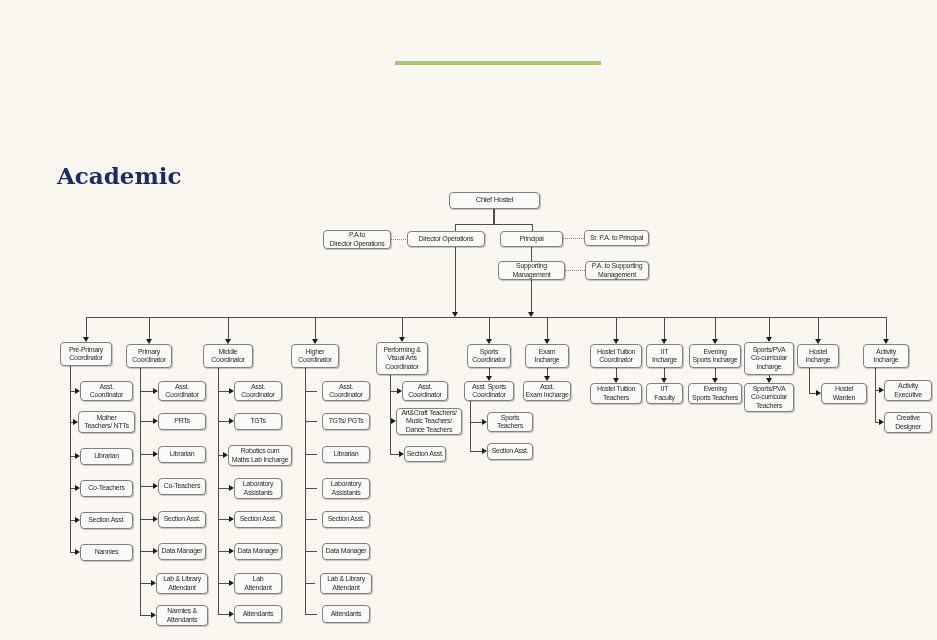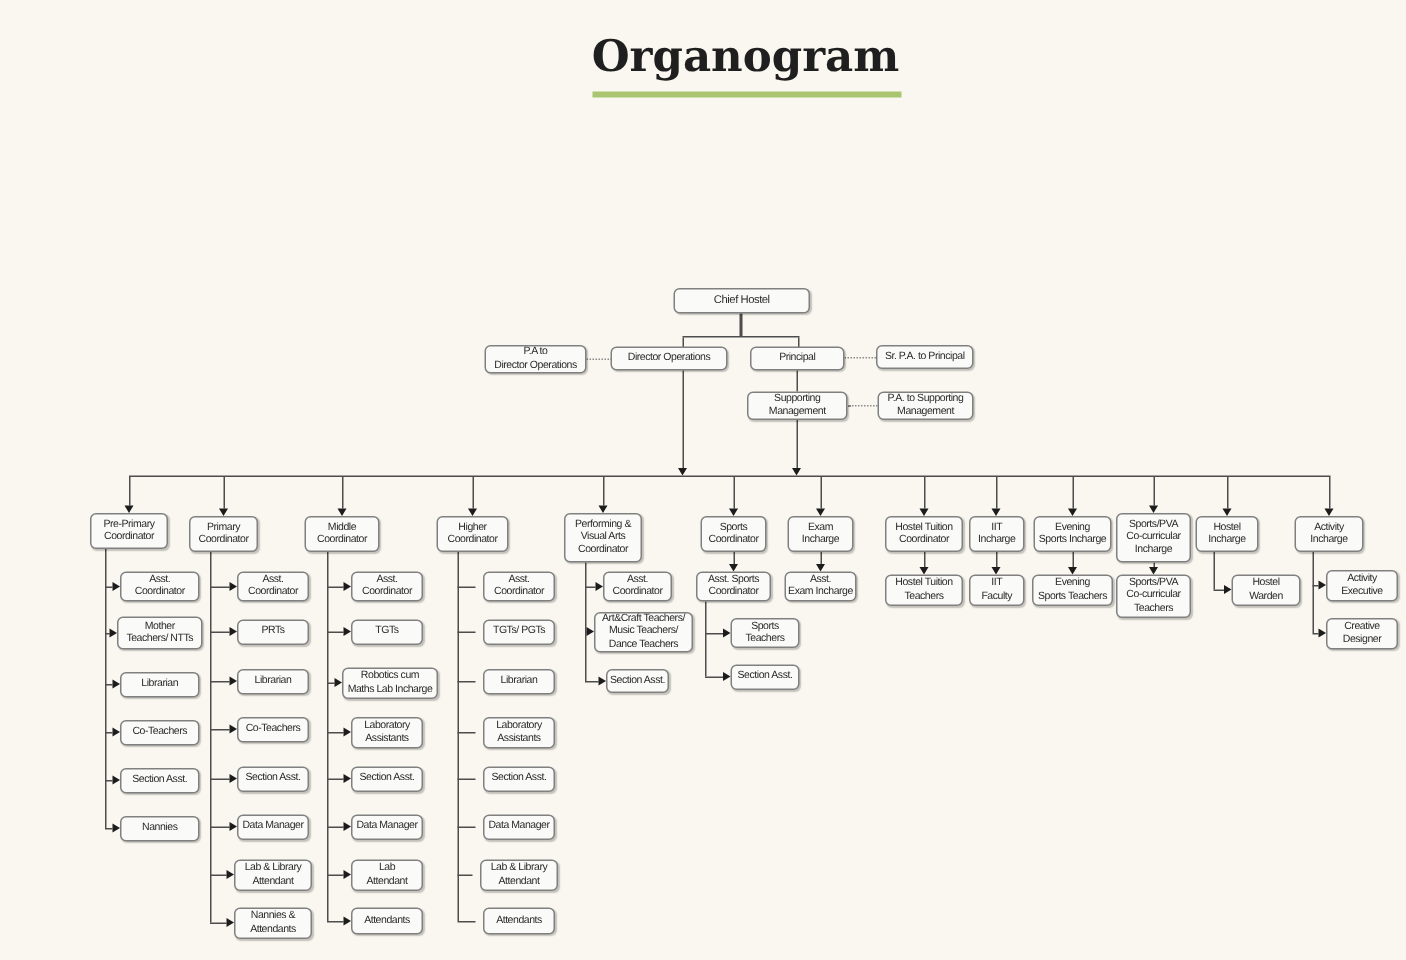--- a/index.html
+++ b/index.html
@@ -22,22 +22,22 @@
   .dline{position:absolute;height:0;border-top:1px dotted var(--dotted,#888);z-index:1;}
   .arrow-down{position:absolute;width:0;height:0;border-left:3px solid transparent;
         border-right:3px solid transparent;border-top:5px solid var(--arrow,#1c1c1c);z-index:1;}
   .arrow-right{position:absolute;width:0;height:0;border-top:3px solid transparent;
         border-bottom:3px solid transparent;border-left:5px solid var(--arrow,#1c1c1c);z-index:1;}
 </style>
 </head>
 <body>
 
 <div class="page">
-  <h1 class="title">Organogram</h1>
   <div class="title-underline"></div>
+  <h2 class="section-heading">Academic</h2>
   <div id="chart">
       <div class="node" style="left: 449px; top: 192px; width: 91px; height: 17px; font-size: 7.5px;">Chief Hostel</div>
       <div class="node" style="left: 323px; top: 230px; width: 68px; height: 19px;">P.A to
 Director Operations</div>
       <div class="node" style="left: 407px; top: 231px; width: 78px; height: 16px;">Director Operations</div>
       <div class="node" style="left: 500px; top: 231px; width: 63px; height: 16px;">Principal</div>
       <div class="node" style="left: 584px; top: 230px; width: 65px; height: 16px;">Sr. P.A. to Principal</div>
       <div class="node" style="left: 498px; top: 261px; width: 67px; height: 19px;">Supporting
 Management</div>
       <div class="node" style="left: 585px; top: 261px; width: 64px; height: 19px;">P.A. to Supporting

